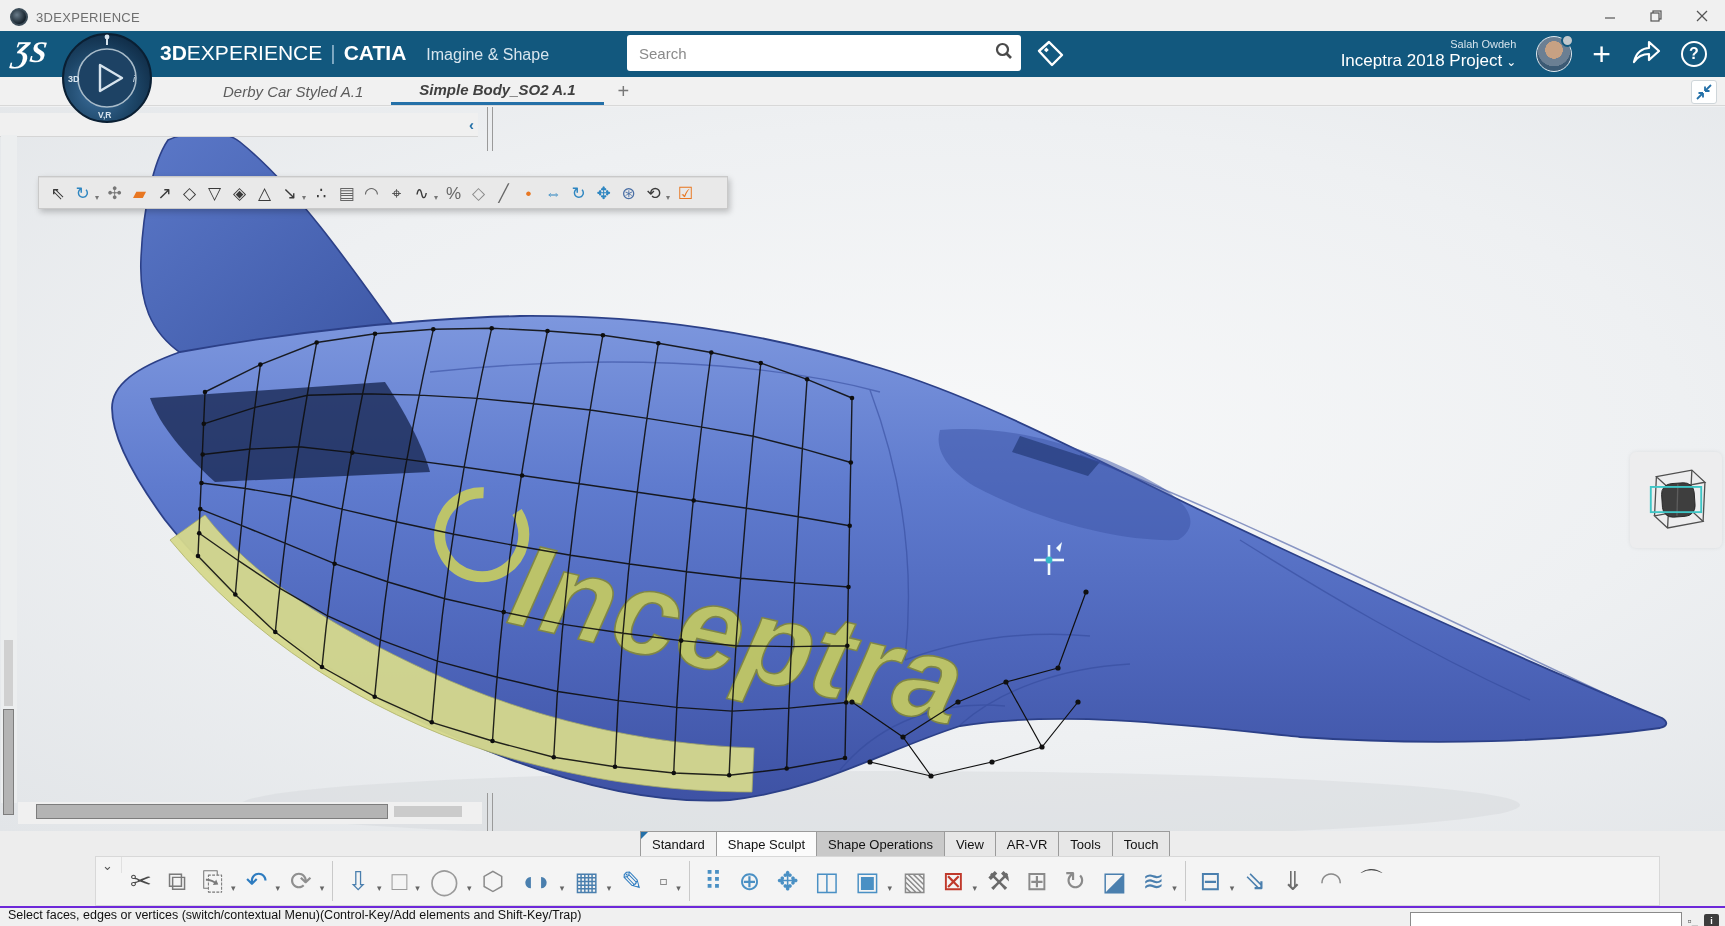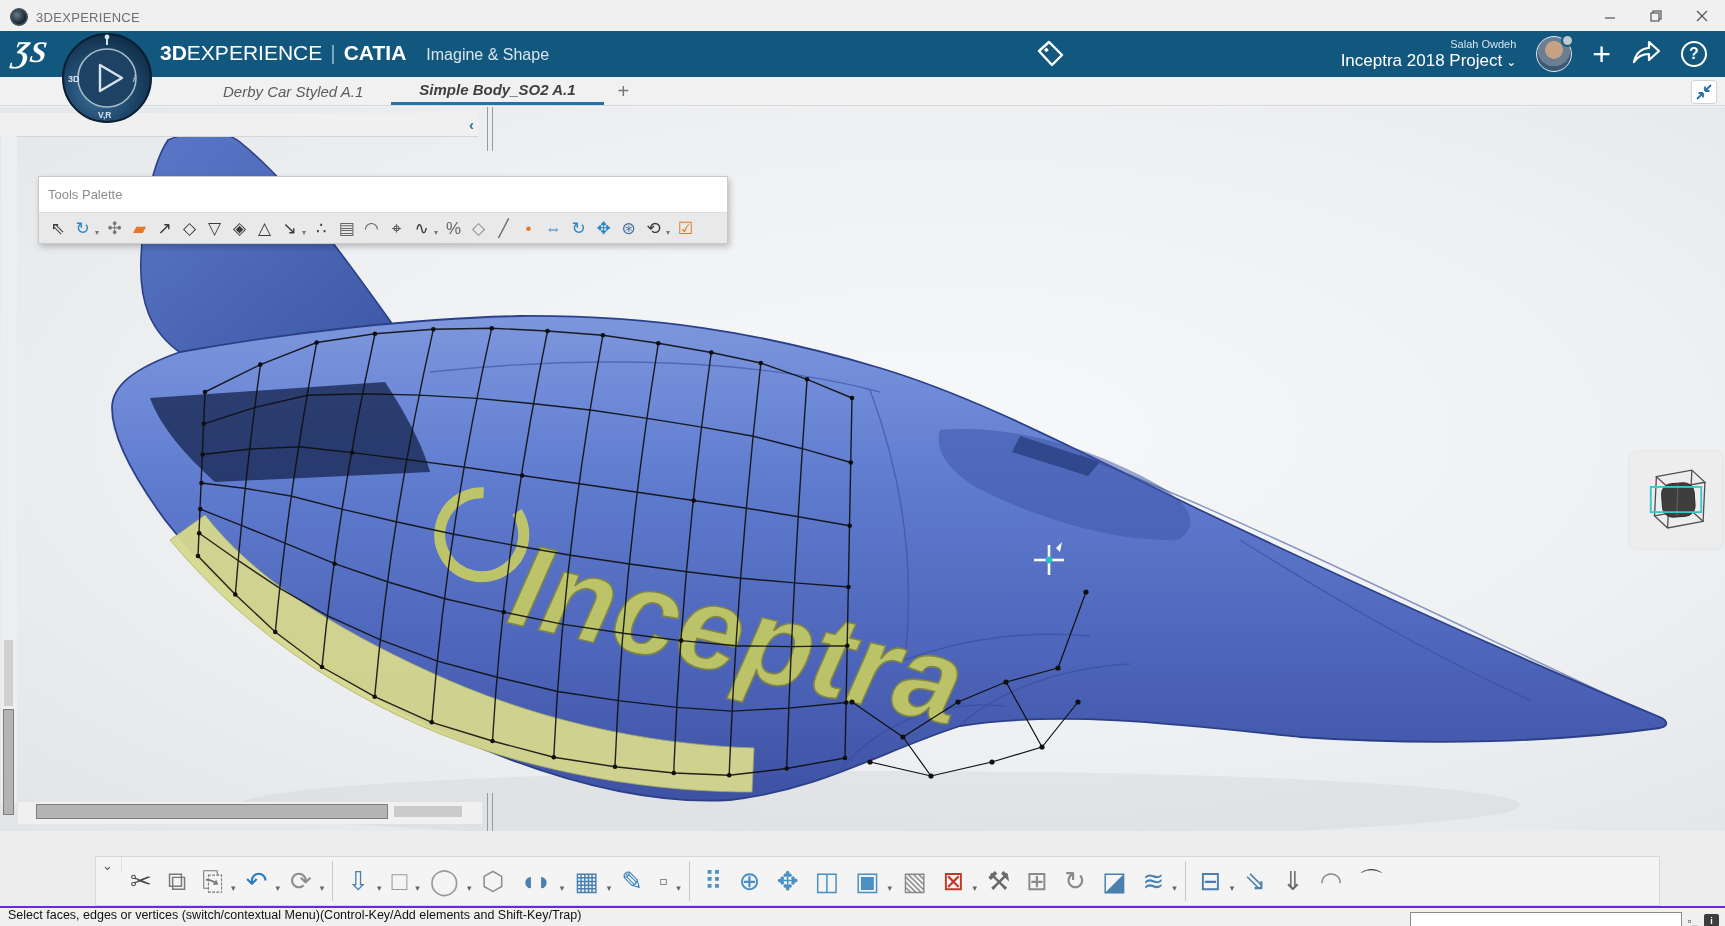--- a/index.html
+++ b/index.html
@@ -125,20 +125,29 @@
             <line x1="11" y1="1" x2="1" y2="11"></line>
           </svg>
         </div>
     </div>
   </div>
 
   <div class="header">
     <div class="logo-3ds">ƷS</div>
     <div class="brand">
       <b>3D</b><span class="thin">EXPERIENCE</span><span class="divider">|</span><b>CATIA</b><span class="workbench">Imagine &amp; Shape</span>
+    </div>
+    <div class="search-wrap">
+      <input placeholder="Search" style="">
+      <div class="search-ico">
+        <svg width="18" height="18" viewBox="0 0 18 18">
+            <circle cx="7.5" cy="7.5" r="5.5" fill="none" stroke="#4a4a4a" stroke-width="2.2"></circle>
+            <line x1="11.5" y1="11.5" x2="16" y2="16" stroke="#4a4a4a" stroke-width="2.6"></line>
+          </svg>
+      </div>
     </div>
     <div style="position:absolute;left:1035px;top:8px;">
       <svg width="32" height="30" viewBox="0 0 32 30">
           <path d="M4 12 L14 3 L27 16 L17 26 Z" fill="none" stroke="#fff" stroke-width="2.4" stroke-linejoin="round"></path>
           <rect x="9.5" y="9" width="3.4" height="3.4" fill="#fff" transform="rotate(45 11 11)"></rect>
         </svg>
     </div>
     <div class="hdr-right">
       <div class="user-block">
         <div class="user-name">Salah Owdeh</div>
@@ -321,21 +330,20 @@
     <div class="vscroll-track">
       <div class="vscroll-seg"></div>
       <div class="vscroll-thumb"></div>
     </div>
     <div class="hscroll-track">
       <div class="hscroll-thumb"></div>
       <div class="hscroll-seg"></div>
     </div>
 
     <div class="palette">
-      <div class="palette-title">Tools Palette</div>
       <div class="palette-icons" id="palette-icons">
           <span class="p-ico" style="color: rgb(58, 58, 58);">⇖</span>
           <span class="p-ico" style="color: rgb(46, 134, 193);">↻</span>
           <span class="dd-dash">▾</span>
           <span class="p-ico" style="color: rgb(119, 119, 119);">✣</span>
           <span class="p-ico" style="color: rgb(232, 119, 34);">▰</span>
           <span class="p-ico" style="color: rgb(58, 58, 58);">↗</span>
           <span class="p-ico" style="color: rgb(58, 58, 58);">◇</span>
           <span class="p-ico" style="color: rgb(58, 58, 58);">▽</span>
           <span class="p-ico" style="color: rgb(58, 58, 58);">◈</span>
@@ -370,20 +378,29 @@
           <path d="M22,62 L60,55 L74,68 L36,75 Z"></path>
         </g>
         <rect x="30" y="27" width="35" height="36" rx="11" fill="#3e3e3e" stroke="#242424" transform="rotate(-4 47 45)"></rect>
         <path d="M47,28 L46,62" stroke="#5d5d5d" stroke-width="1.4" fill="none"></path>
         <rect x="18" y="31" width="54" height="27" fill="none" stroke="#3ec6c6" stroke-width="2"></rect>
       </svg>
     </div>
   </div>
 
   <div class="bottom-panel">
+    <div class="ribbon-tabs" id="ribbon-tabs">
+        <div class="rtab light notch">Standard</div>
+        <div class="rtab active">Shape Sculpt</div>
+        <div class="rtab pressed">Shape Operations</div>
+        <div class="rtab normal">View</div>
+        <div class="rtab normal">AR-VR</div>
+        <div class="rtab normal">Tools</div>
+        <div class="rtab normal">Touch</div>
+      </div>
     <div class="toolbar" id="bottom-toolbar">
       <div class="tb-chevron">⌄</div>
     <span class="tb-ico" style="color: rgb(74, 74, 74);">✂</span>
         <span class="tb-ico" style="color: rgb(122, 122, 122);">⧉</span>
         <span class="tb-ico" style="color: rgb(122, 122, 122);">⎘</span>
         <span class="tb-dd">▾</span>
         <span class="tb-ico" style="color: rgb(46, 124, 192);">↶</span>
         <span class="tb-dd">▾</span>
         <span class="tb-ico" style="color: rgb(143, 143, 143);">⟳</span>
         <span class="tb-dd">▾</span>

